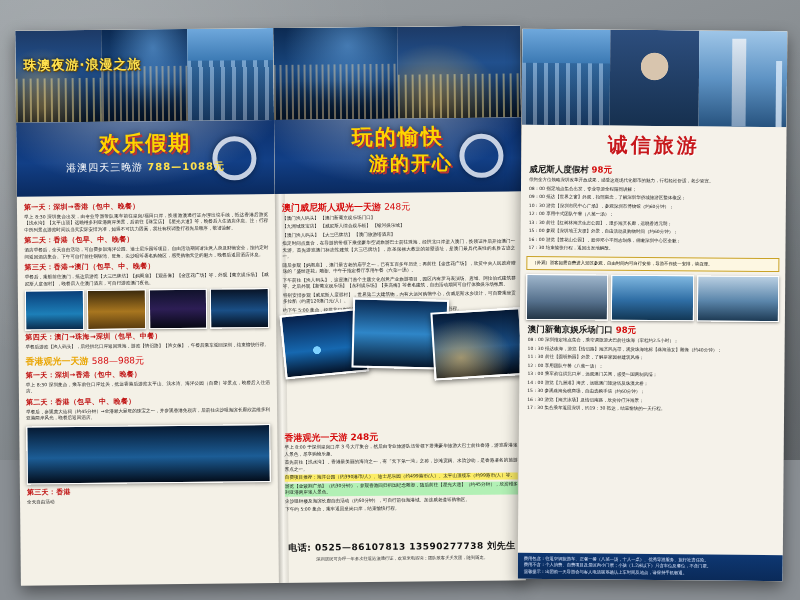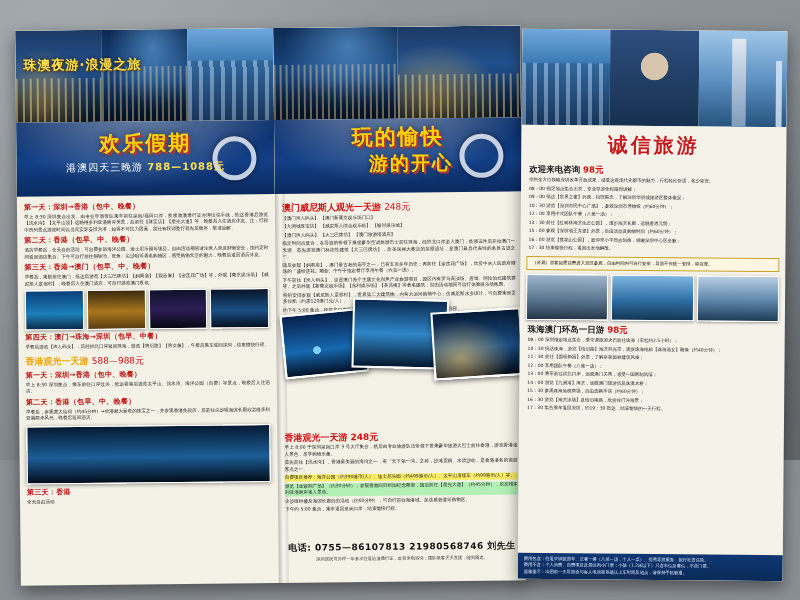--- a/index.html
+++ b/index.html
@@ -458,40 +458,40 @@
 
       <div class="collage">
         <div class="c c1"></div>
         <div class="c c2"></div>
         <div class="c c3"></div>
       </div>
 
       <div style="position:absolute;left:0;right:0;bottom:16px;">
         <div class="phone-line">
           <span>电话:</span>
-          <span>0755—86107813</span>
-          <span>21980568746</span>
+          <span>0525—86107813</span>
+          <span>13590277738</span>
           <span>刘先生</span>
         </div>
         <div class="note-small">深圳居民可办理一年多次往返港澳通行证，欢迎来电咨询；团队散客天天发团，随到随走。</div>
       </div>
     </div>
   </div>
 
   <div class="brochure" id="sheet-right">
     <div class="photostrip" style="height:96px">
       <div class="ph ph-city"></div>
       <div class="ph ph-portrait"></div>
       <div class="ph ph-tower"></div>
     </div>
 
     <div class="r-headline">诚信旅游</div>
 
     <div class="r-sec" style="padding-left:8px">
-      <span>欢迎来电咨询</span>
+      <span>威尼斯人度假村</span>
       <span class="red">98元</span>
     </div>
 
     <div class="r-body">
       <div class="p">带您全方位领略深圳改革开放成果，感受这座现代化都市的魅力，行程轻松舒适，老少皆宜。</div>
       <div class="p">08：00 指定地点集合出发，专业导游全程陪同讲解；</div>
       <div class="p">09：00 抵达【世界之窗】外观，拍照留念，了解深圳华侨城旅游区整体概况；</div>
       <div class="p">10：30 游览【深圳市民中心广场】，参观深圳市博物馆（约60分钟）；</div>
       <div class="p">12：00 享用中式团队午餐（八菜一汤）；</div>
       <div class="p">13：30 前往【红树林海滨生态公园】，漫步海滨长廊，远眺香港元朗；</div>
@@ -502,21 +502,21 @@
 
     <div class="r-box">（外观）游客如需自费进入景区参观，自由时间内可自行安排，导游不作统一安排，请自理。</div>
 
     <div class="r-photos">
       <div class="rp1"></div>
       <div class="rp2"></div>
       <div class="rp3"></div>
     </div>
 
     <div class="r-sec" style="padding-left:8px">
-      <span>珠海澳门环岛一日游</span>
+      <span>澳门新葡京娱乐场门口</span>
       <span class="red">98元</span>
     </div>
 
     <div class="r-body">
       <div class="p">08：00 深圳指定地点集合，乘空调旅游大巴前往珠海（车程约2.5小时）；</div>
       <div class="p">10：30 抵达珠海，游览【情侣路】海滨风光带，观赏珠海地标【珠海渔女】雕像（约40分钟）；</div>
       <div class="p">11：30 前往【圆明新园】外景，了解皇家园林建筑风格；</div>
       <div class="p">12：00 享用团队午餐（八菜一汤）；</div>
       <div class="p">13：00 乘车前往拱北口岸，远观澳门关闸，感受一国两制风情；</div>
       <div class="p">14：00 游览【九洲港】海滨，远眺澳门旅游塔及珠澳大桥；</div>

